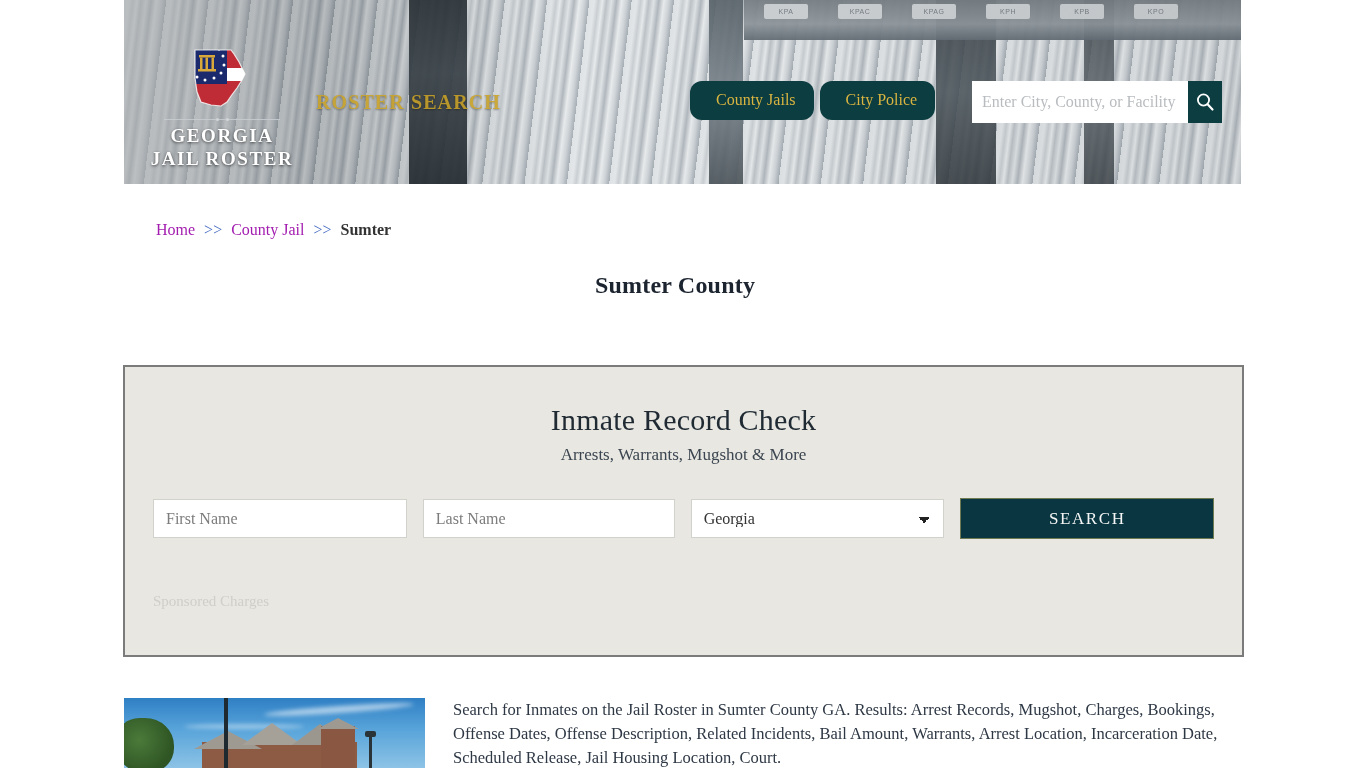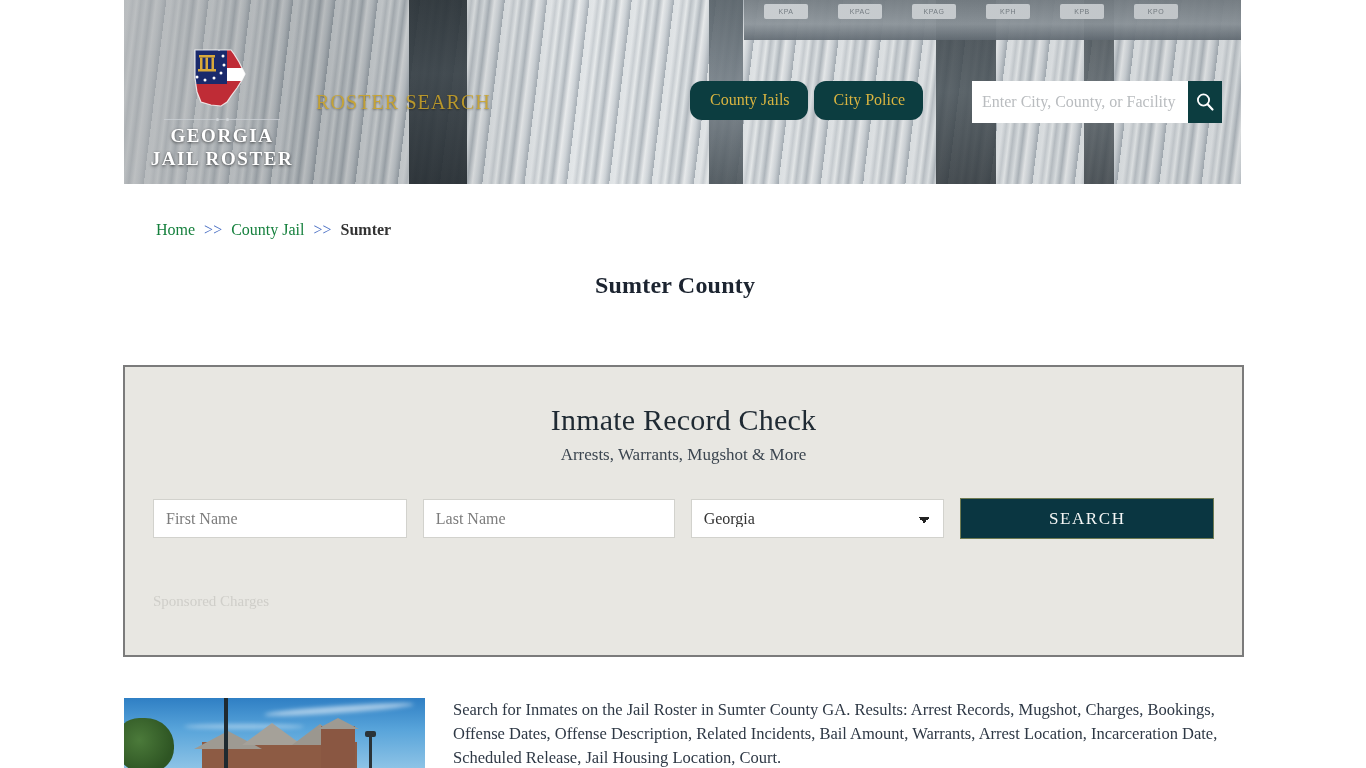--- a/index.html
+++ b/index.html
@@ -96,41 +96,41 @@
     text-shadow: 0 1px 3px rgba(0,0,0,.65);
   }
 
   .roster-search-text {
     position: absolute;
     left: 316px;
     top: 91px;
     z-index: 5;
     font-family: "Liberation Serif", serif;
     font-size: 20px;
-    font-weight: normal;
+    font-weight: bold;
     letter-spacing: 1.1px;
     color: #c9a227;
     opacity: .88;
     text-shadow: 0 1px 2px rgba(0,0,0,.4);
   }
 
   .nav-buttons {
     position: absolute;
     left: 690px;
     top: 81px;
     display: flex;
     gap: 6px;
     z-index: 6;
   }
   .nav-btn {
     background: #0c3d40;
     color: #d9b440;
     font-family: "Liberation Serif", serif;
     font-size: 16px;
-    padding: 11px 18px 12px 20px;
+    padding: 11px 18px 12px 26px;
     border-radius: 12px;
     border: none;
     cursor: pointer;
     white-space: nowrap;
     line-height: 1;
   }
 
   .header-search {
     position: absolute;
     left: 972px;
@@ -165,21 +165,21 @@
   
   .breadcrumb {
     position: absolute;
     left: 156px;
     top: 221px;
     font-family: "Liberation Serif", serif;
     font-size: 16px;
     color: #333;
     z-index: 4;
   }
-  .breadcrumb a { color: #15803d; text-decoration: none; }
+  .breadcrumb a { color: #a21caf; text-decoration: none; }
   .breadcrumb .sep { color: #4a6fc4; margin: 0 5px; }
   .breadcrumb .current { color: #333; font-weight: 600; }
 
   
   .page-title {
     position: absolute;
     left: 0; right: 16px;
     top: 272px;
     text-align: center;
     font-family: "Liberation Serif", serif;

